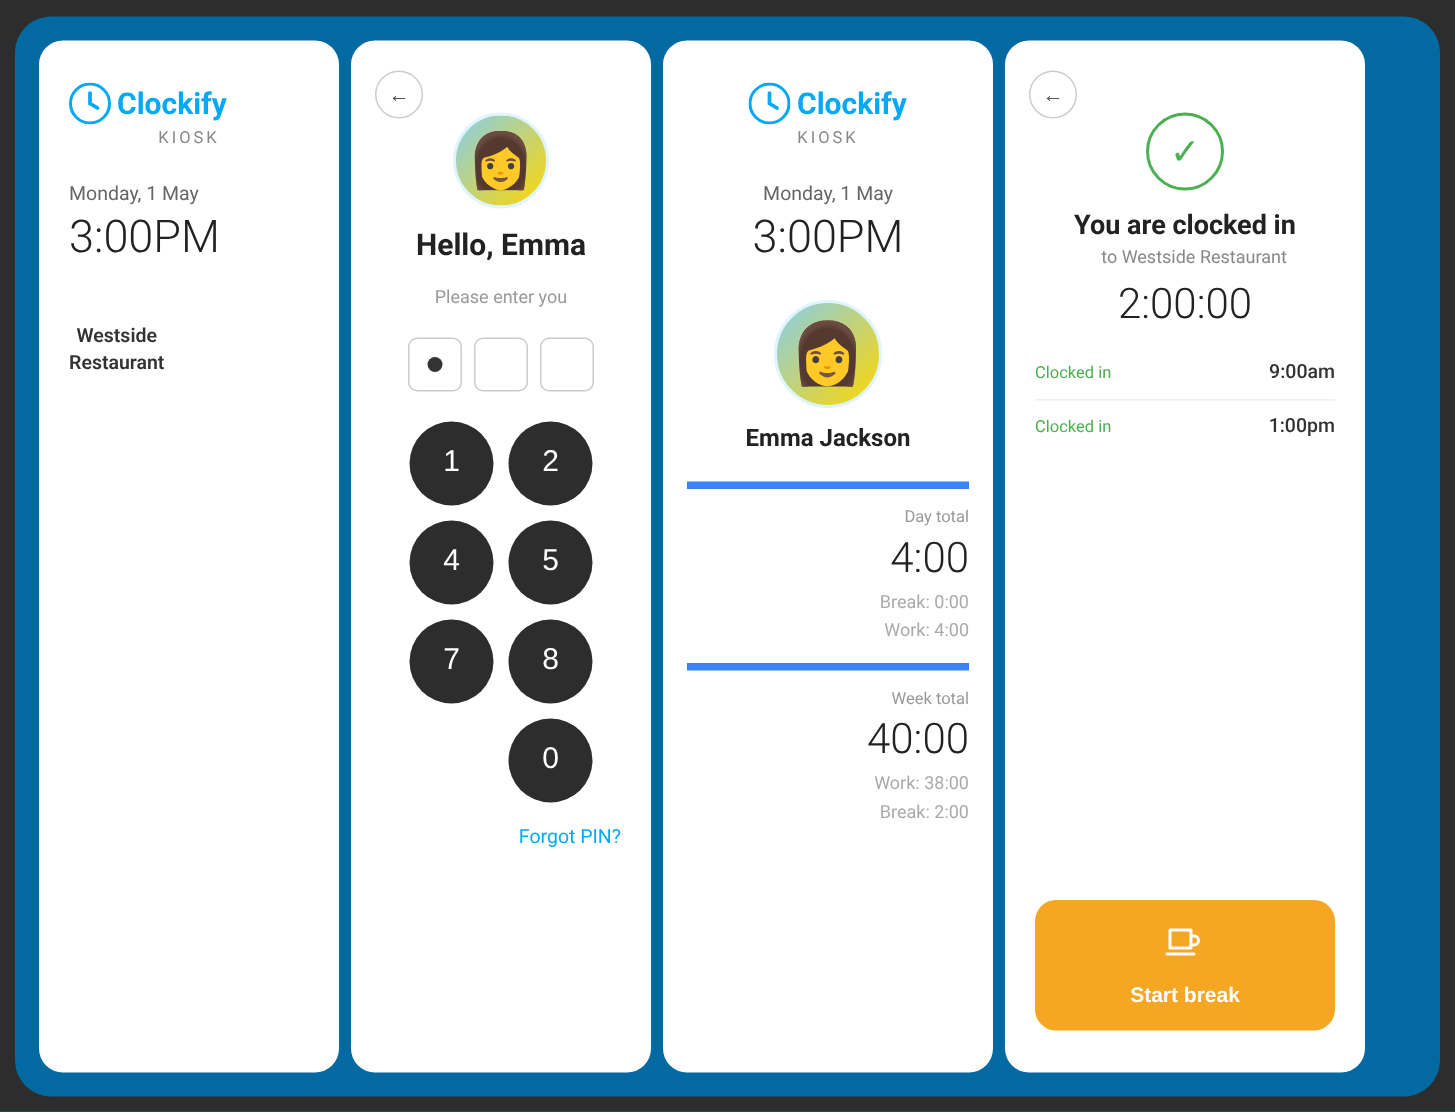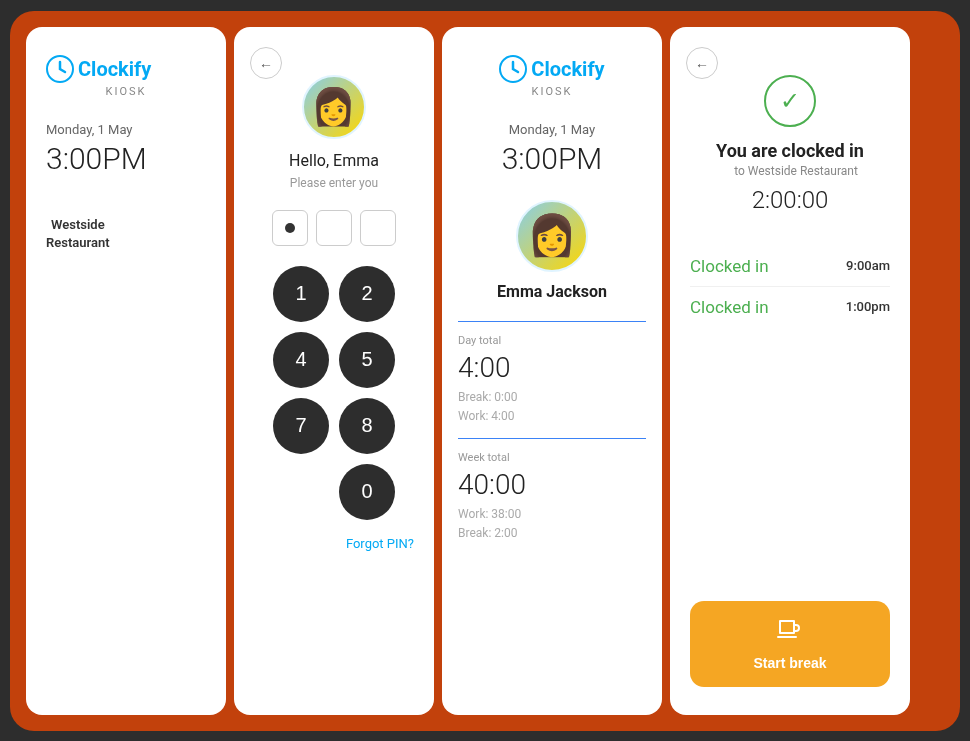--- a/index.html
+++ b/index.html
@@ -5,21 +5,21 @@
     * { box-sizing: border-box; margin: 0; padding: 0; }
     body {
       background: #2d2d2d;
       display: flex;
       justify-content: center;
       align-items: center;
       min-height: 100vh;
       font-family: -apple-system, BlinkMacSystemFont, 'Segoe UI', Roboto, sans-serif;
     }
     .outer-container {
-      background: #c2410c;
+      background: #0369a1;
       border-radius: 24px;
       padding: 16px;
       display: flex;
       gap: 8px;
       width: 950px;
       height: 720px;
     }
     
     .panel {
       background: #ffffff;
@@ -111,24 +111,24 @@
       display: flex;
       align-items: center;
       justify-content: center;
       margin-bottom: 12px;
       border: 2px solid #e0f4ff;
     }
     .avatar-face {
       font-size: 36px;
     }
     .hello-text {
-      font-size: 16px;
-      font-weight: 400;
-      color: #222;
-      margin-bottom: 6px;
+      font-size: 20px;
+      font-weight: 700;
+      color: #222;
+      margin-bottom: 16px;
     }
     .enter-pin-text {
       font-size: 12px;
       color: #999;
       margin-bottom: 20px;
     }
     .pin-dots {
       display: flex;
       gap: 8px;
       margin-bottom: 20px;
@@ -195,23 +195,23 @@
       font-size: 40px;
     }
     .employee-name {
       font-size: 16px;
       font-weight: 700;
       color: #222;
       margin-bottom: 20px;
     }
     .total-section {
       width: 100%;
-      text-align: left;
+      text-align: right;
       padding: 12px 0;
-      border-top: 1px solid #3b82f6;
+      border-top: 5px solid #3b82f6;
     }
     .total-label {
       font-size: 11px;
       color: #999;
       margin-bottom: 4px;
     }
     .total-time {
       font-size: 28px;
       font-weight: 300;
       color: #222;
@@ -243,40 +243,40 @@
       line-height: 1.3;
       margin-bottom: 2px;
     }
     .clocked-in-sub {
       font-size: 12px;
       color: #888;
       margin-bottom: 8px;
       margin-left: 12px;
     }
     .clocked-in-timer {
-      font-size: 24px;
+      font-size: 28px;
       font-weight: 300;
       color: #222;
-      margin-bottom: 32px;
+      margin-bottom: 12px;
     }
     .time-log {
       width: 100%;
     }
     .time-log-row {
       display: flex;
       justify-content: space-between;
       padding: 10px 0;
       border-bottom: 1px solid #f0f0f0;
       align-items: center;
     }
     .time-log-row:last-child {
       border-bottom: none;
     }
     .time-log-label {
-      font-size: 17px;
+      font-size: 11px;
     }
     .time-log-label.green { color: #4caf50; }
     .time-log-label.gray { color: #888; }
     .time-log-value {
       font-size: 13px;
       color: #333;
       font-weight: 500;
     }
     .action-buttons {
       display: flex;

